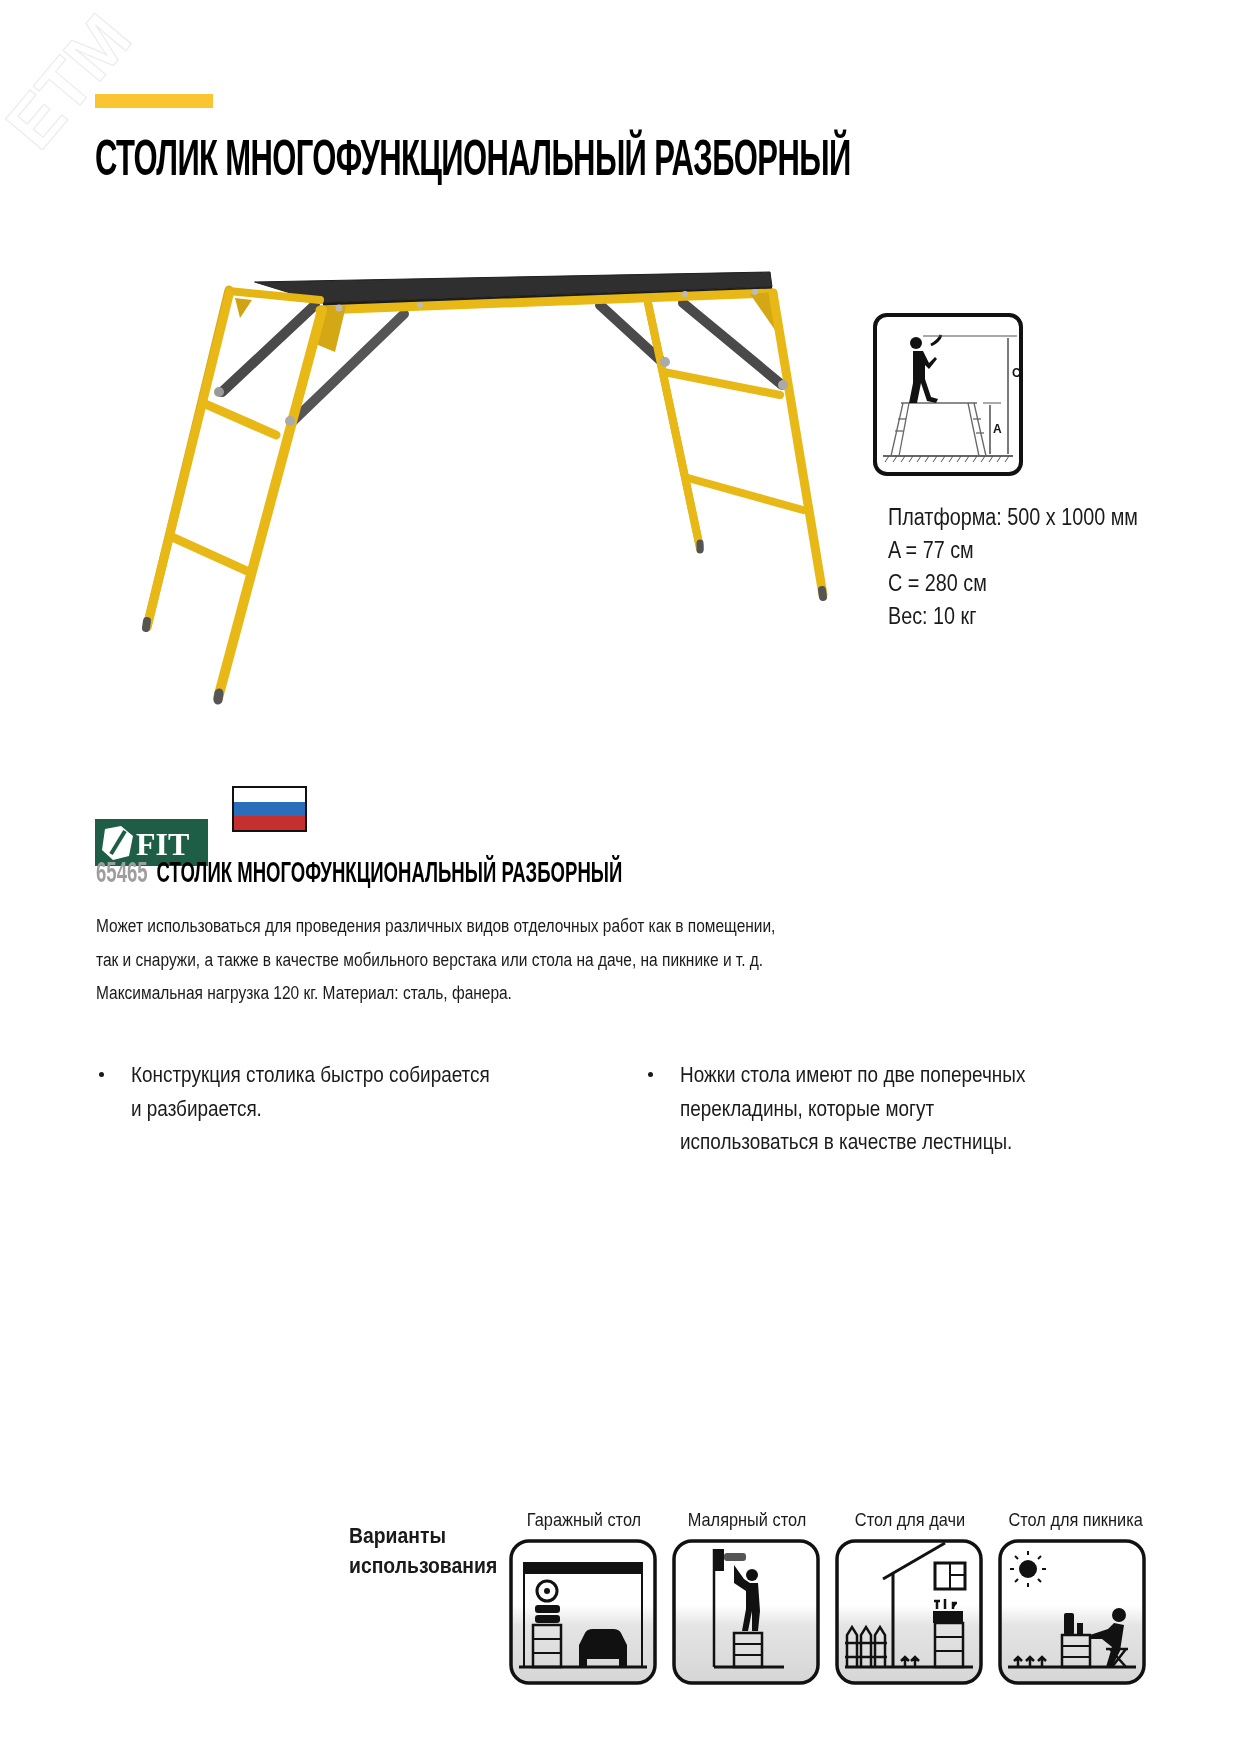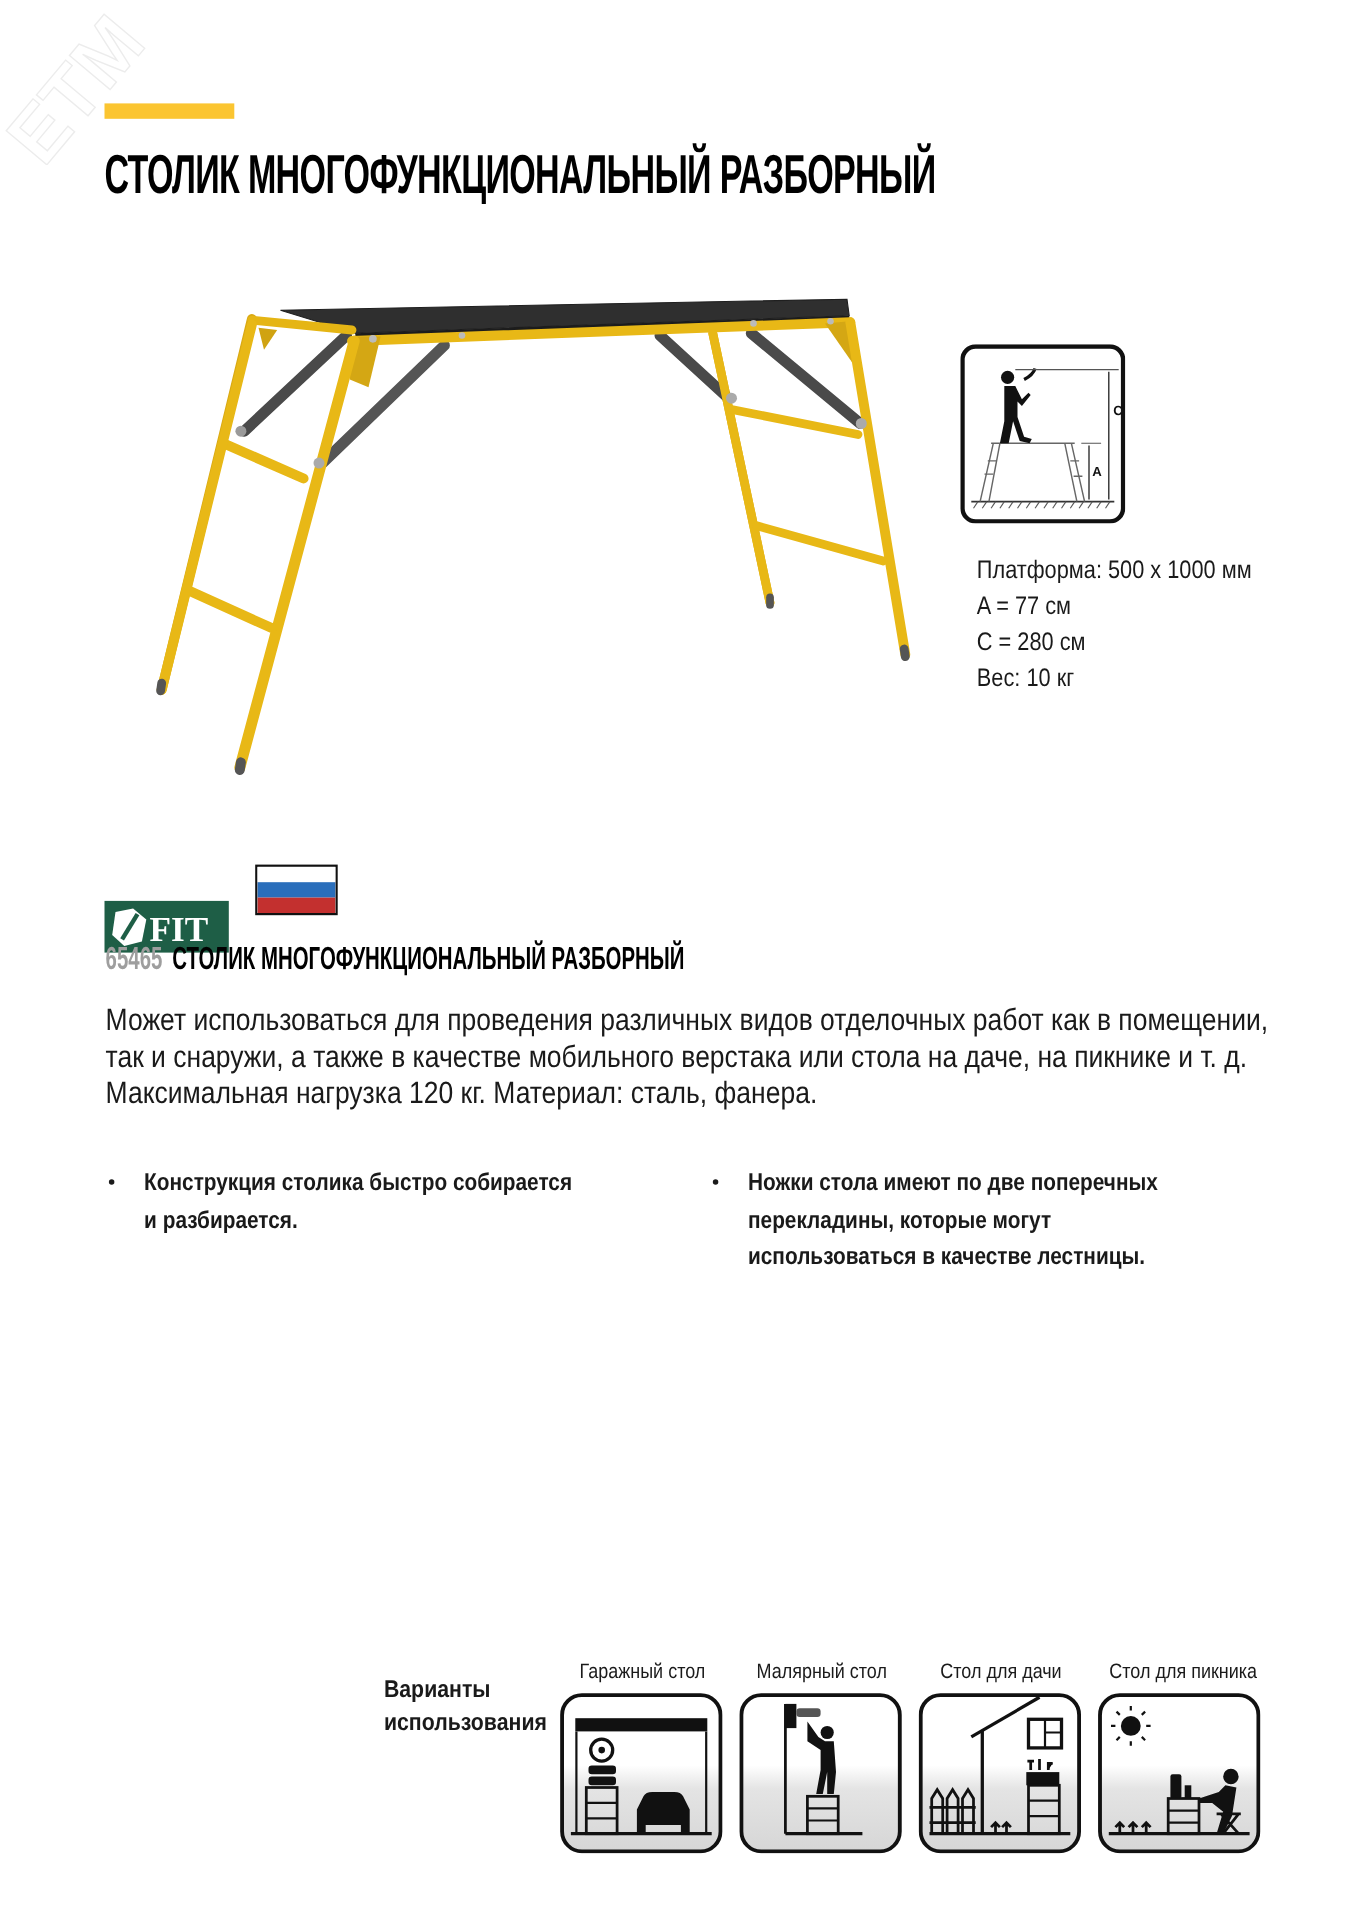--- a/index.html
+++ b/index.html
@@ -17,24 +17,24 @@
      font-size:23px; line-height:33px; white-space:nowrap; }
   .spec-list li { transform:scaleX(0.86); transform-origin:left center; color:#1a1a1a; }
   .brand-logo { left:95px; top:819px; width:113px; height:47px; background:#1e5e46;
      display:flex; align-items:center; justify-content:center; }
   .flag { left:232px; top:786px; width:75px; height:46px; border:2px solid #111; box-sizing:border-box; overflow:hidden; }
   .flag div { height:33.33%; }
   .subtitle { left:96px; top:855px; margin:0; font-weight:700; font-size:29px; line-height:34px;
      white-space:nowrap; transform:scaleX(0.64); transform-origin:left top; }
   .subtitle .code { color:#9e9e9e; margin-right:14px; }
   .subtitle .name { color:#000; }
-  .description { left:96px; top:910px; width:1100px; margin:0; font-size:28px; line-height:33.5px; }
+  .description { left:96px; top:910px; width:1100px; margin:0; font-size:18px; line-height:33.5px; }
   .description span { display:block; white-space:nowrap; transform:scaleX(0.86); transform-origin:left center; }
   .features { top:1058px; margin:0; padding:0; list-style:none; font-size:22px; line-height:33.5px; }
-  .features li { position:relative; padding-left:32px; margin-bottom:18px;font-weight:bold; }
+  .features li { position:relative; padding-left:32px; margin-bottom:18px; }
   .features li .dot { position:absolute; left:0; top:14px; width:5px; height:5px; border-radius:50%; background:#1a1a1a; }
   .features li .txt { display:block; white-space:nowrap; transform:scaleX(0.86); transform-origin:left center; }
   .features.col1 { left:99px; width:480px; }
   .features.col2 { left:648px; width:520px; }
   .usage-heading { left:333px; top:1505px; margin:16px; font-weight:700; font-size:22px; line-height:30px; white-space:nowrap; }
   .usage-heading span { display:block; transform:scaleX(0.88); transform-origin:left center; }
   .usage-item { top:1476px; width:150px;margin-top:32px; }
   .usage-item .lbl { display:block; text-align:center; font-size:19px; line-height:24px; white-space:nowrap;
      transform:scaleX(0.86); transform-origin:center center; margin-bottom:7px; color:#1a1a1a; }
   .usage-item svg { display:block; }

